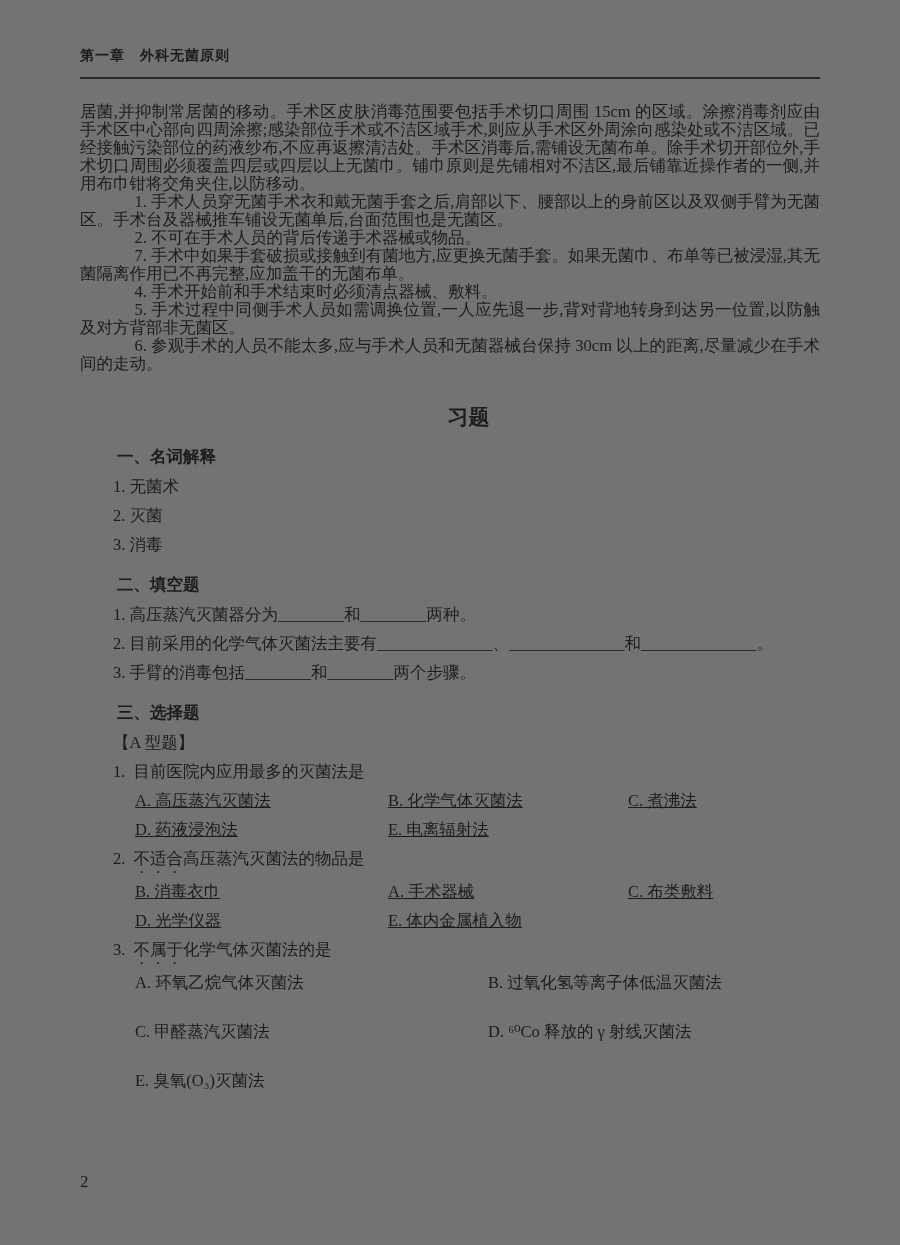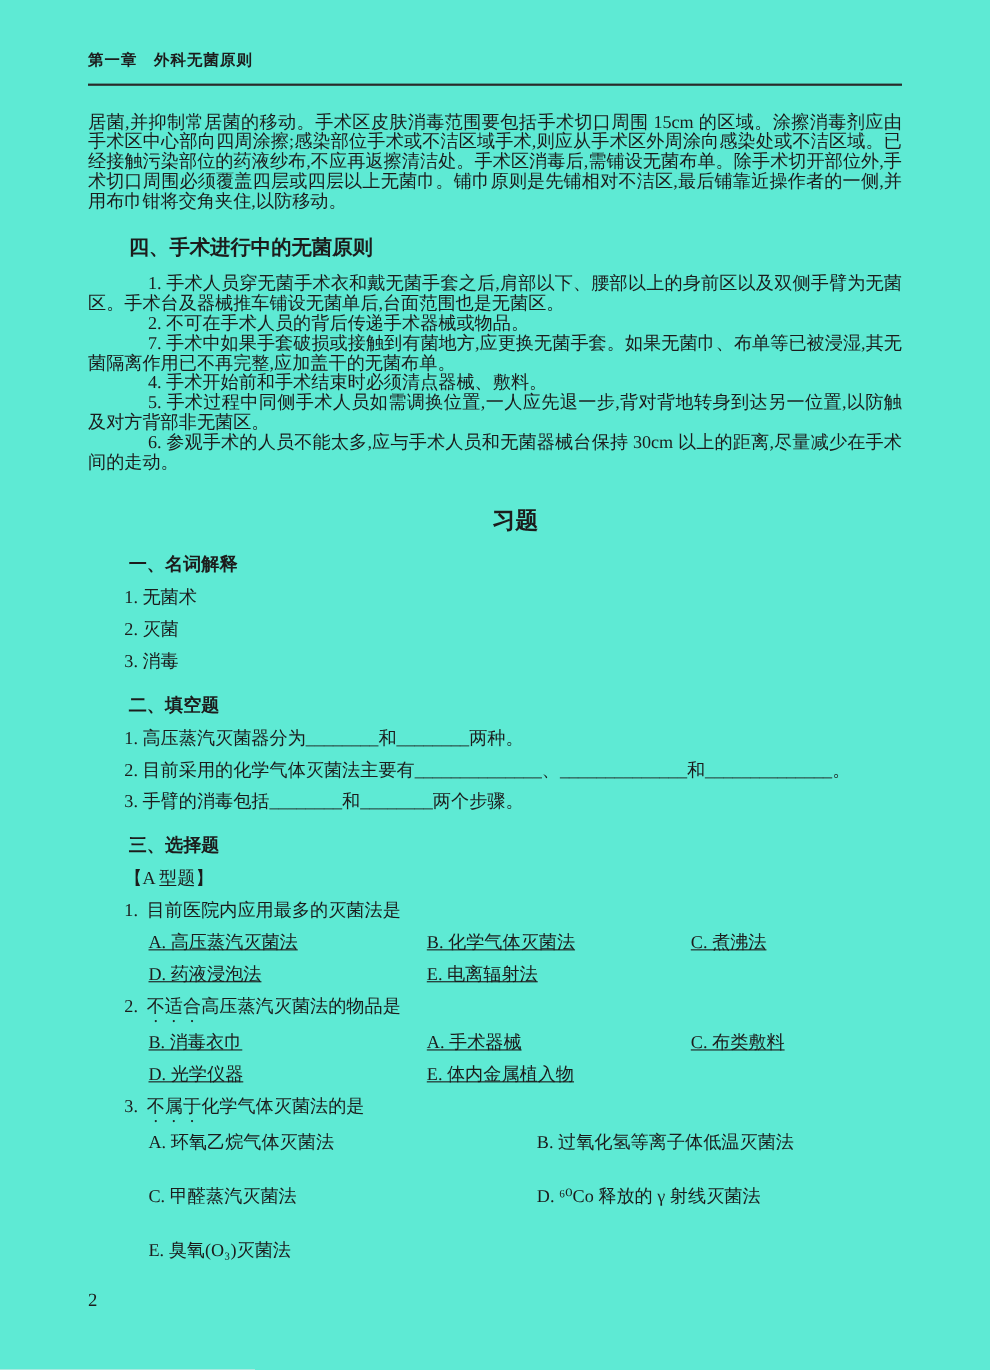--- a/index.html
+++ b/index.html
@@ -1,19 +1,19 @@
 <!DOCTYPE html>
 <html><head>
 <meta charset="utf-8">
 <style>
   * { margin:0; padding:0; box-sizing:border-box; }
   html,body { background:#e8e8e8; }
   body { font-family:"Liberation Serif","DejaVu Serif",serif; color:#1c1c1c; }
   .page {
-    position:relative; width:900px; height:1245px; background:#5eead4;
+    position:relative; width:900px; height:1245px; background:#737373;
     padding:46px 80px 0 80px; overflow:hidden; margin:0 auto;
   }
   .header { border-bottom:2px solid #2a2a2a; padding-bottom:12px; }
   .header-title {
     font-family:"Liberation Sans","DejaVu Sans",sans-serif;
     font-weight:bold; font-size:14px; letter-spacing:1px;
   }
   .body-text { font-size:16.5px; line-height:18px; text-align:justify; }
   .intro { margin-top:24px; }
   .sec-heading {
@@ -48,21 +48,20 @@
 <body>
 
 <div class="page">
 
   <div class="header">
     <span class="header-title">第一章　外科无菌原则</span>
   </div>
 
   <p class="body-text intro">居菌,并抑制常居菌的移动。手术区皮肤消毒范围要包括手术切口周围 15cm 的区域。涂擦消毒剂应由手术区中心部向四周涂擦;感染部位手术或不洁区域手术,则应从手术区外周涂向感染处或不洁区域。已经接触污染部位的药液纱布,不应再返擦清洁处。手术区消毒后,需铺设无菌布单。除手术切开部位外,手术切口周围必须覆盖四层或四层以上无菌巾。铺巾原则是先铺相对不洁区,最后铺靠近操作者的一侧,并用布巾钳将交角夹住,以防移动。</p>
 
-  <h2 class="sec-heading">四、手术进行中的无菌原则</h2>
 
   <p class="body-text item">1. 手术人员穿无菌手术衣和戴无菌手套之后,肩部以下、腰部以上的身前区以及双侧手臂为无菌区。手术台及器械推车铺设无菌单后,台面范围也是无菌区。</p>
   <p class="body-text item">2. 不可在手术人员的背后传递手术器械或物品。</p>
   <p class="body-text item">7. 手术中如果手套破损或接触到有菌地方,应更换无菌手套。如果无菌巾、布单等已被浸湿,其无菌隔离作用已不再完整,应加盖干的无菌布单。</p>
   <p class="body-text item">4. 手术开始前和手术结束时必须清点器械、敷料。</p>
   <p class="body-text item">5. 手术过程中同侧手术人员如需调换位置,一人应先退一步,背对背地转身到达另一位置,以防触及对方背部非无菌区。</p>
   <p class="body-text item">6. 参观手术的人员不能太多,应与手术人员和无菌器械台保持 30cm 以上的距离,尽量减少在手术间的走动。</p>
 
   <h1 class="ex-title">习题</h1>
 

